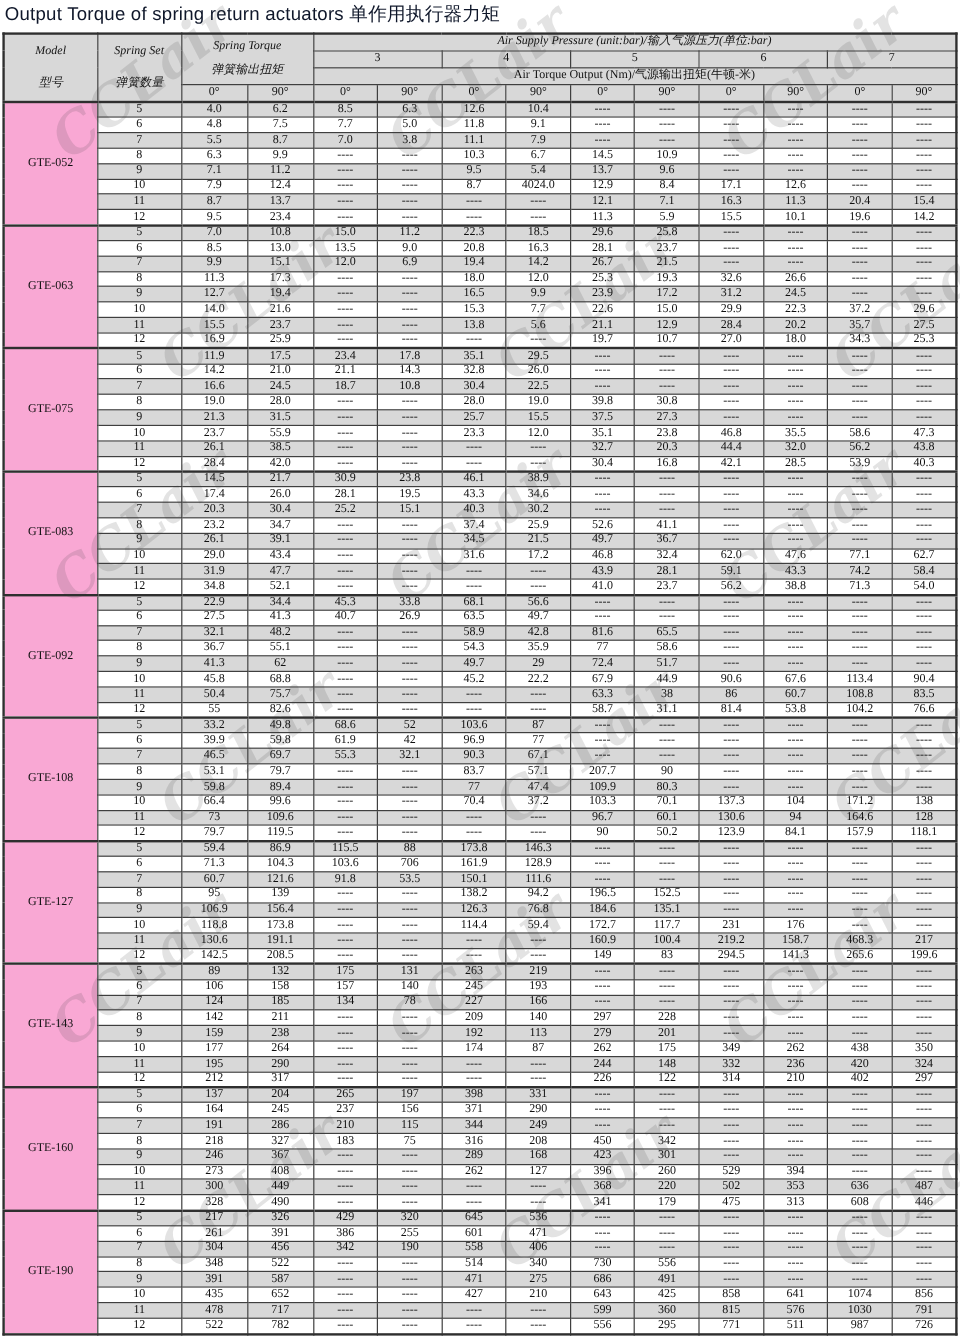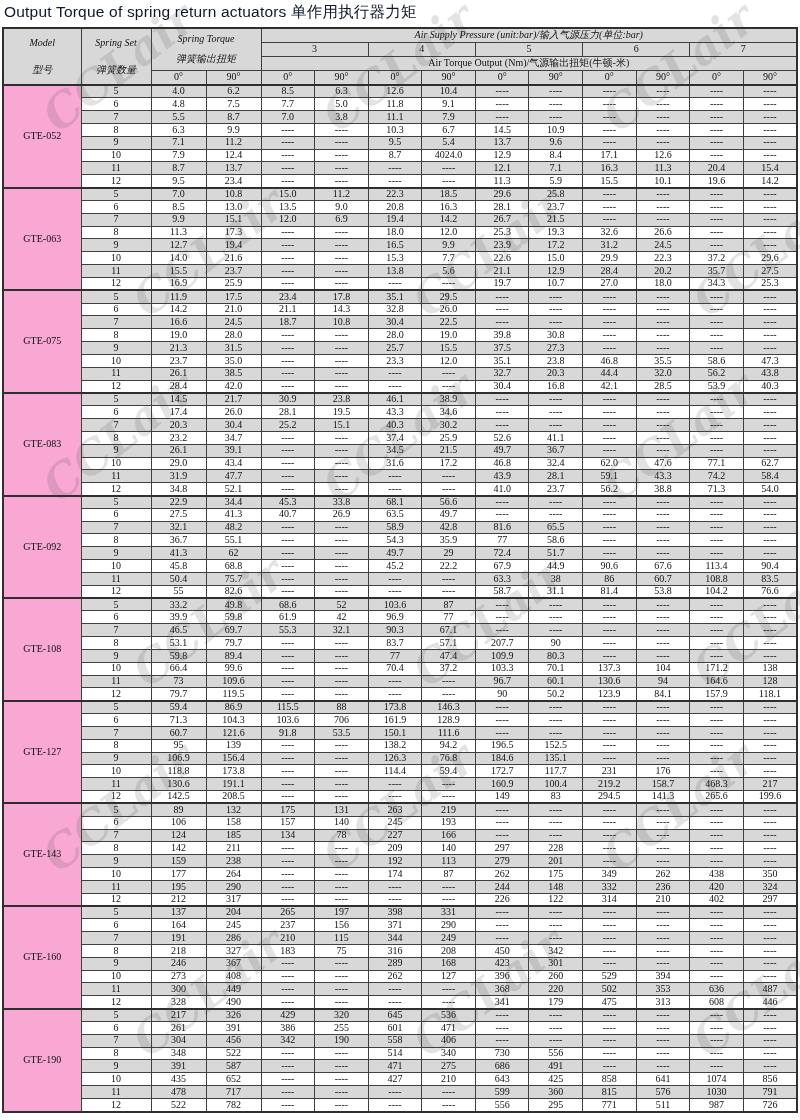--- a/index.html
+++ b/index.html
@@ -422,21 +422,21 @@
           <td class="val">37.5</td>
           <td class="val">27.3</td>
           <td class="val">----</td>
           <td class="val">----</td>
           <td class="val">----</td>
           <td class="val">----</td>
         </tr>
         <tr>
           <td class="set">10</td>
           <td class="val">23.7</td>
-          <td class="val">35.0</td>
+          <td class="val">55.9</td>
           <td class="val">----</td>
           <td class="val">----</td>
           <td class="val">23.3</td>
           <td class="val">12.0</td>
           <td class="val">35.1</td>
           <td class="val">23.8</td>
           <td class="val">46.8</td>
           <td class="val">35.5</td>
           <td class="val">58.6</td>
           <td class="val">47.3</td>

